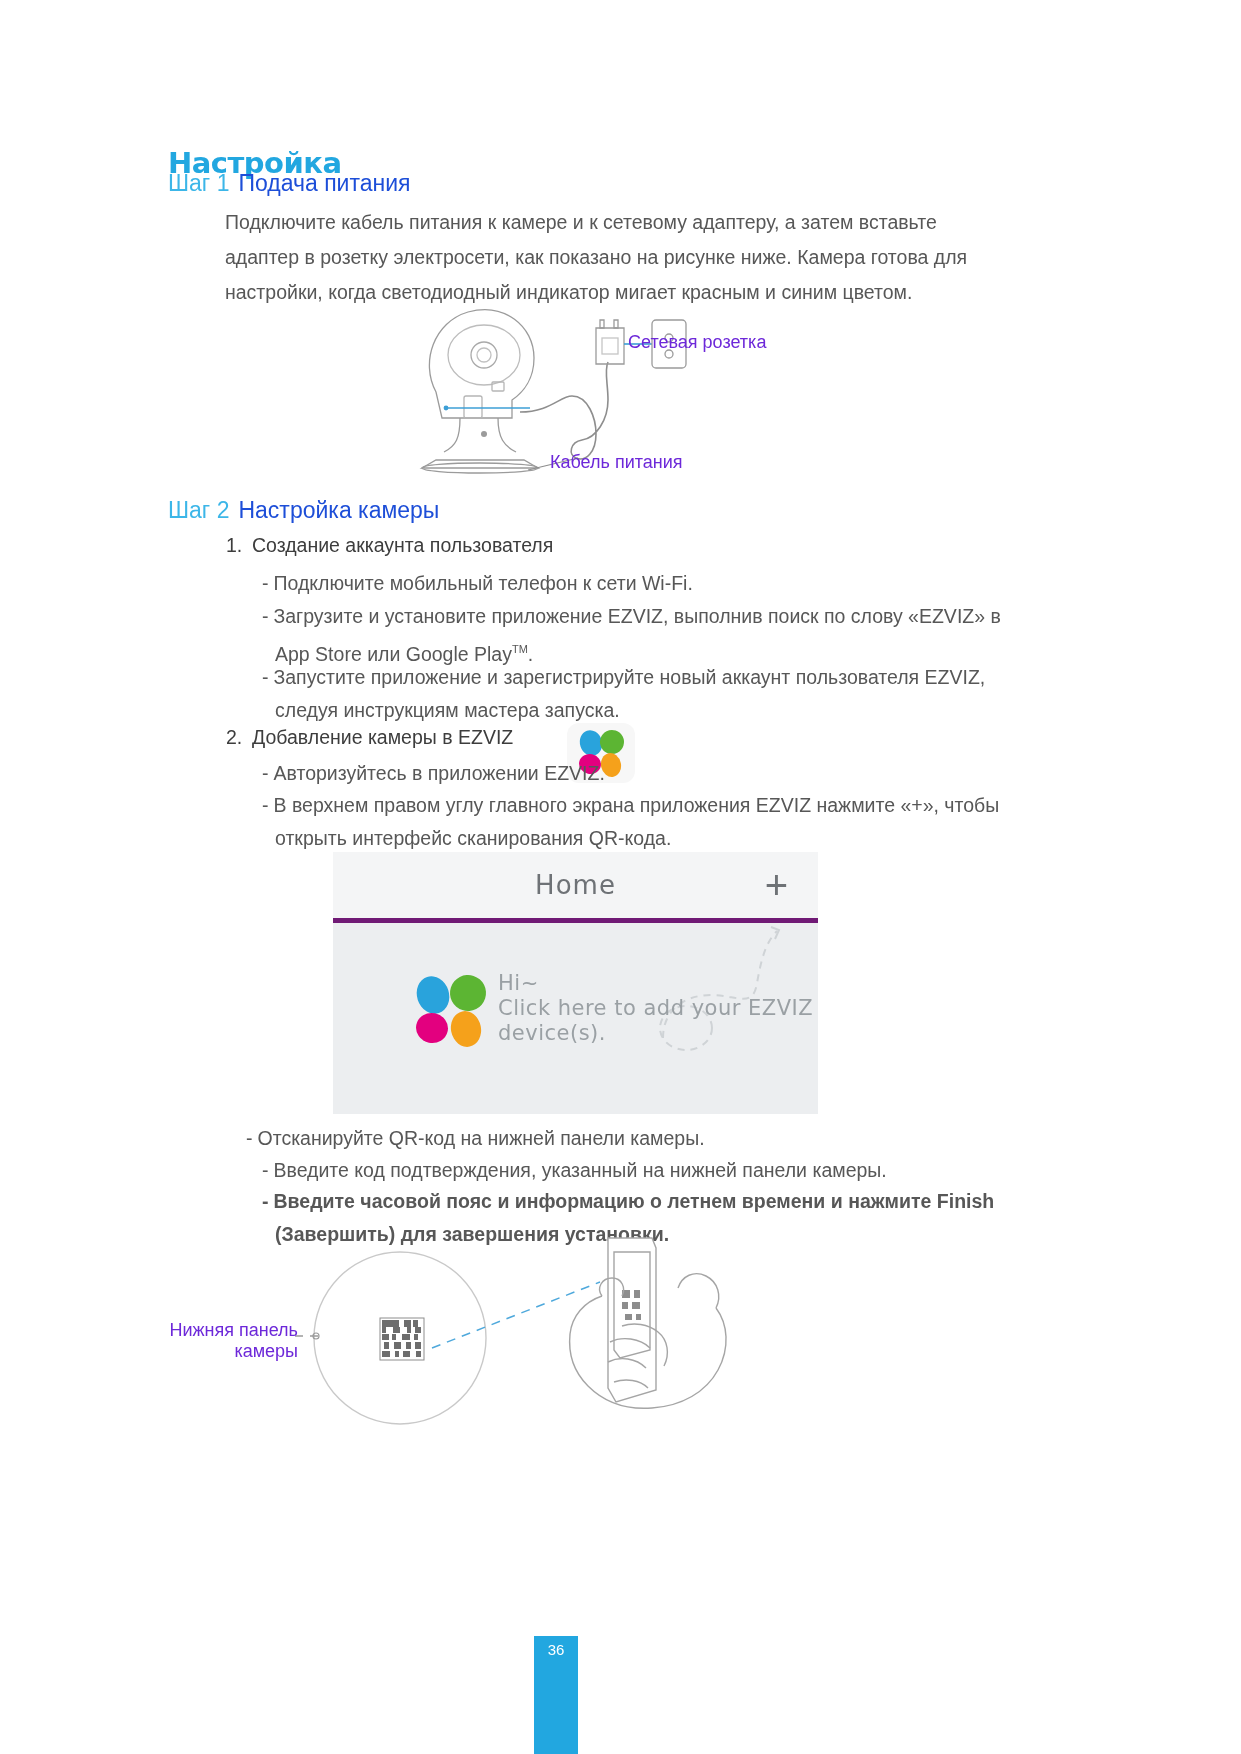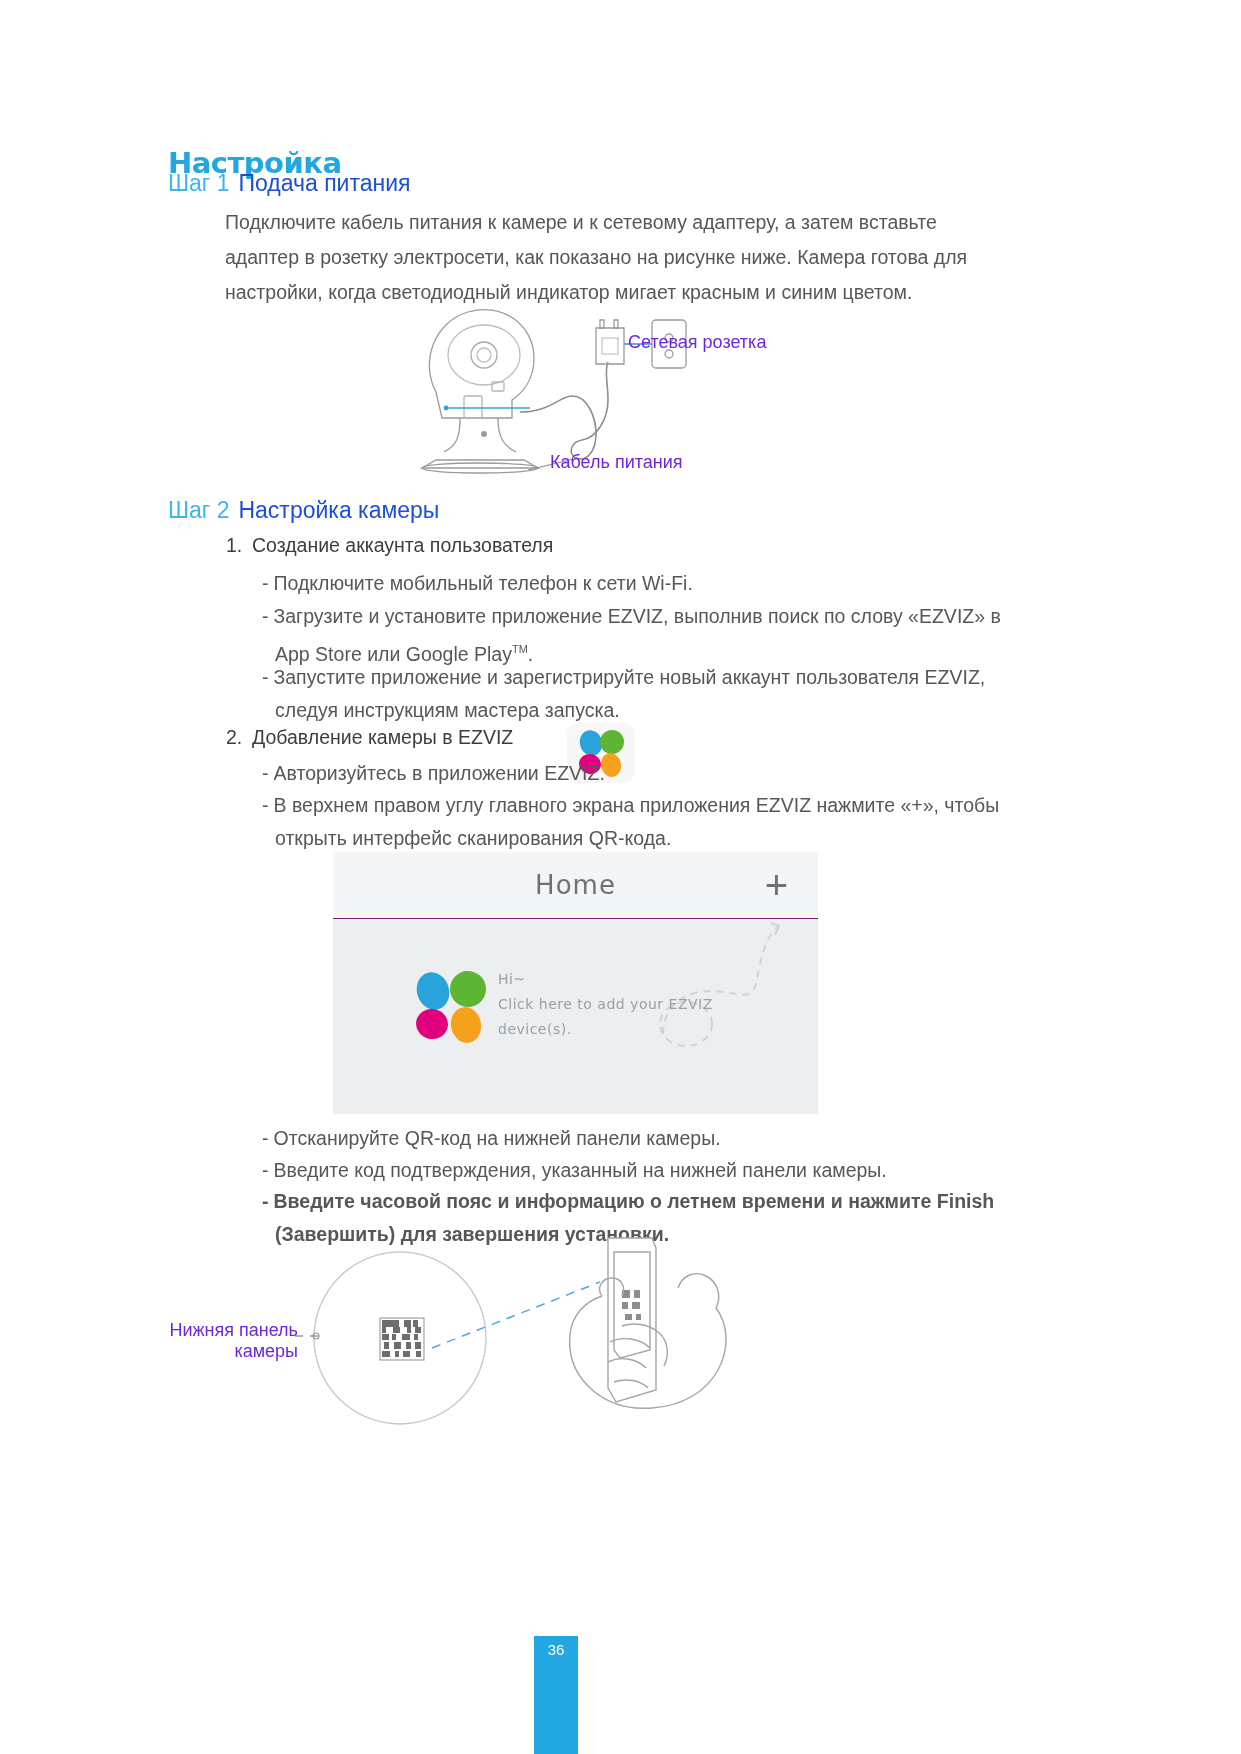--- a/index.html
+++ b/index.html
@@ -44,35 +44,35 @@
   .fig1 { position:absolute; left:400px; top:300px; width:460px; height:190px; }
   .fig-label { position:absolute; font-size:18px; color:#6d28d9; white-space:nowrap; }
 
   
   .appshot {
     position:absolute; left:333px; top:852px; width:485px; height:262px;
     background:#eceef0;
     overflow:hidden;
   }
   .appshot-bar {
-    height:66px; background:#f4f5f6; border-bottom:1px solid #701a75;
+    height:66px; background:#f4f5f6; border-bottom:5px solid #701a75;
     display:flex; align-items:center; justify-content:center; position:relative;
   }
   .appshot-title {
     font-size:26px; color:#6e7276; letter-spacing:1px;
     font-family:"DejaVu Sans", sans-serif;
   }
   .appshot-plus {
     position:absolute; right:30px; top:50%; transform:translateY(-50%);
     font-size:40px; line-height:0.8; color:#6e7276; font-weight:300;
   }
   .appshot-body { position:relative; height:196px; }
   .hint-text {
     position:absolute; left:165px; top:48px;
-    font-size:14px; line-height:25px; color:#9aa0a4;
+    font-size:21px; line-height:25px; color:#9aa0a4;
     font-family:"DejaVu Sans", sans-serif; letter-spacing:0.5px;
   }
   .logo-big { position:absolute; left:72px; top:46px; }
 
   
   .fig3 { position:absolute; left:170px; top:1230px; width:760px; height:220px; }
 
   
   .footer-tab {
     position:absolute; left:534px; top:1636px; width:44px; height:118px;
@@ -217,21 +217,21 @@
         </svg>
       </div>
       <div class="hint-text">
         <div>Hi~</div>
         <div>Click here to add your EZVIZ</div>
         <div>device(s).</div>
       </div>
     </div>
   </div>
 
-  <div class="bullet" style="left:262px; top:1122px;">
+  <div class="bullet" style="left:246px; top:1122px;">
     <span class="dash">-</span><span>Отсканируйте QR-код на нижней панели камеры.</span>
   </div>
   <div class="bullet" style="left:262px; top:1154px;">
     <span class="dash">-</span><span>Введите код подтверждения, указанный на нижней панели камеры.</span>
   </div>
   <div class="bullet" style="left:262px; top:1185px;font-weight:bold;">
     <span class="dash">-</span><span>Введите часовой пояс и информацию о летнем времени и нажмите Finish</span>
     <span class="cont">(Завершить) для завершения установки.</span>
   </div>
 

